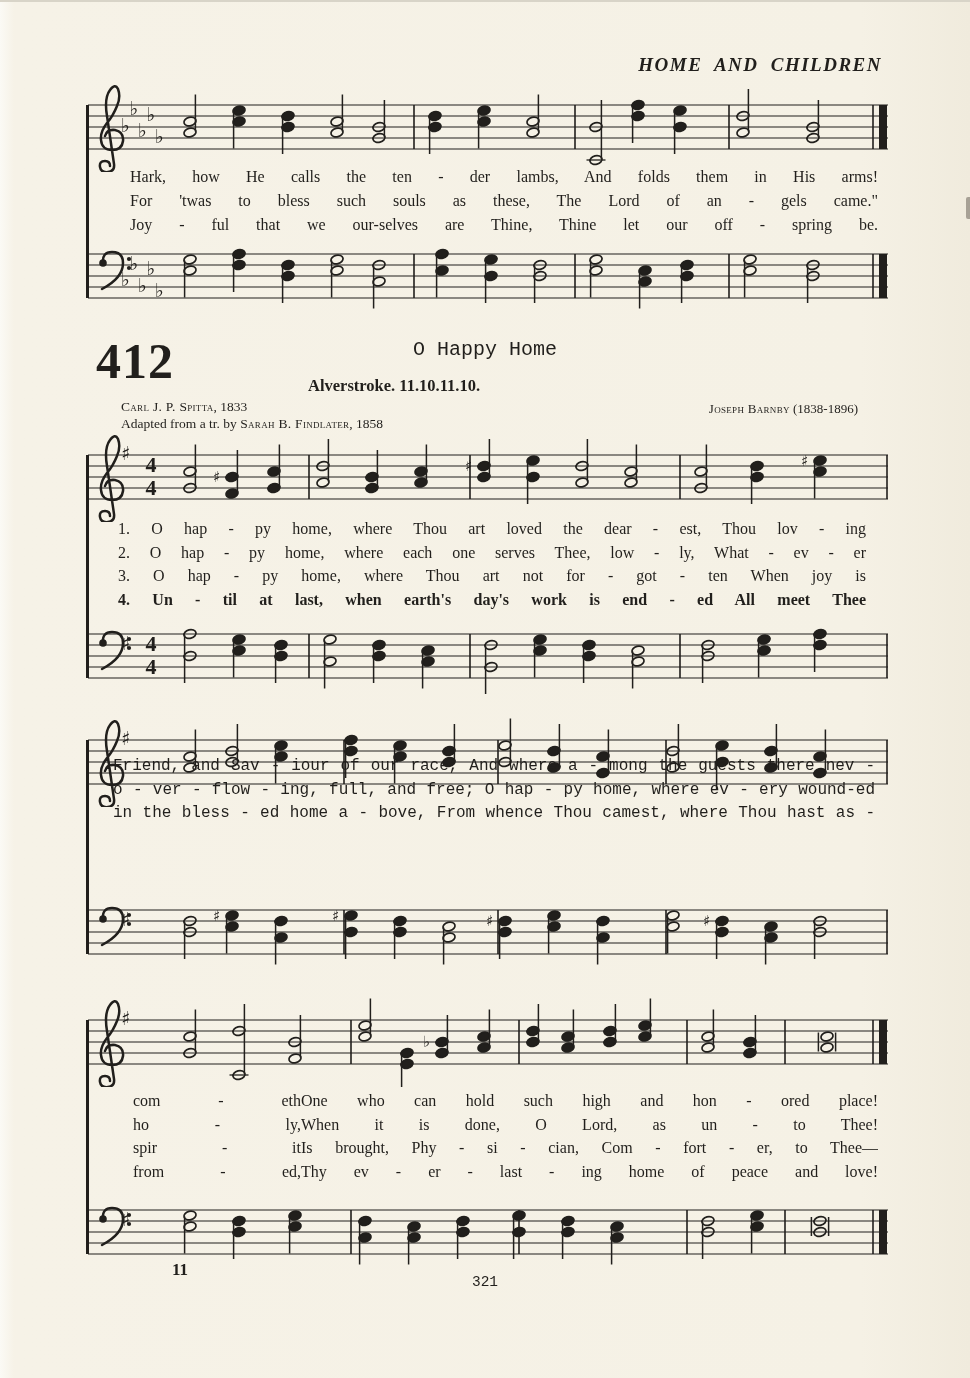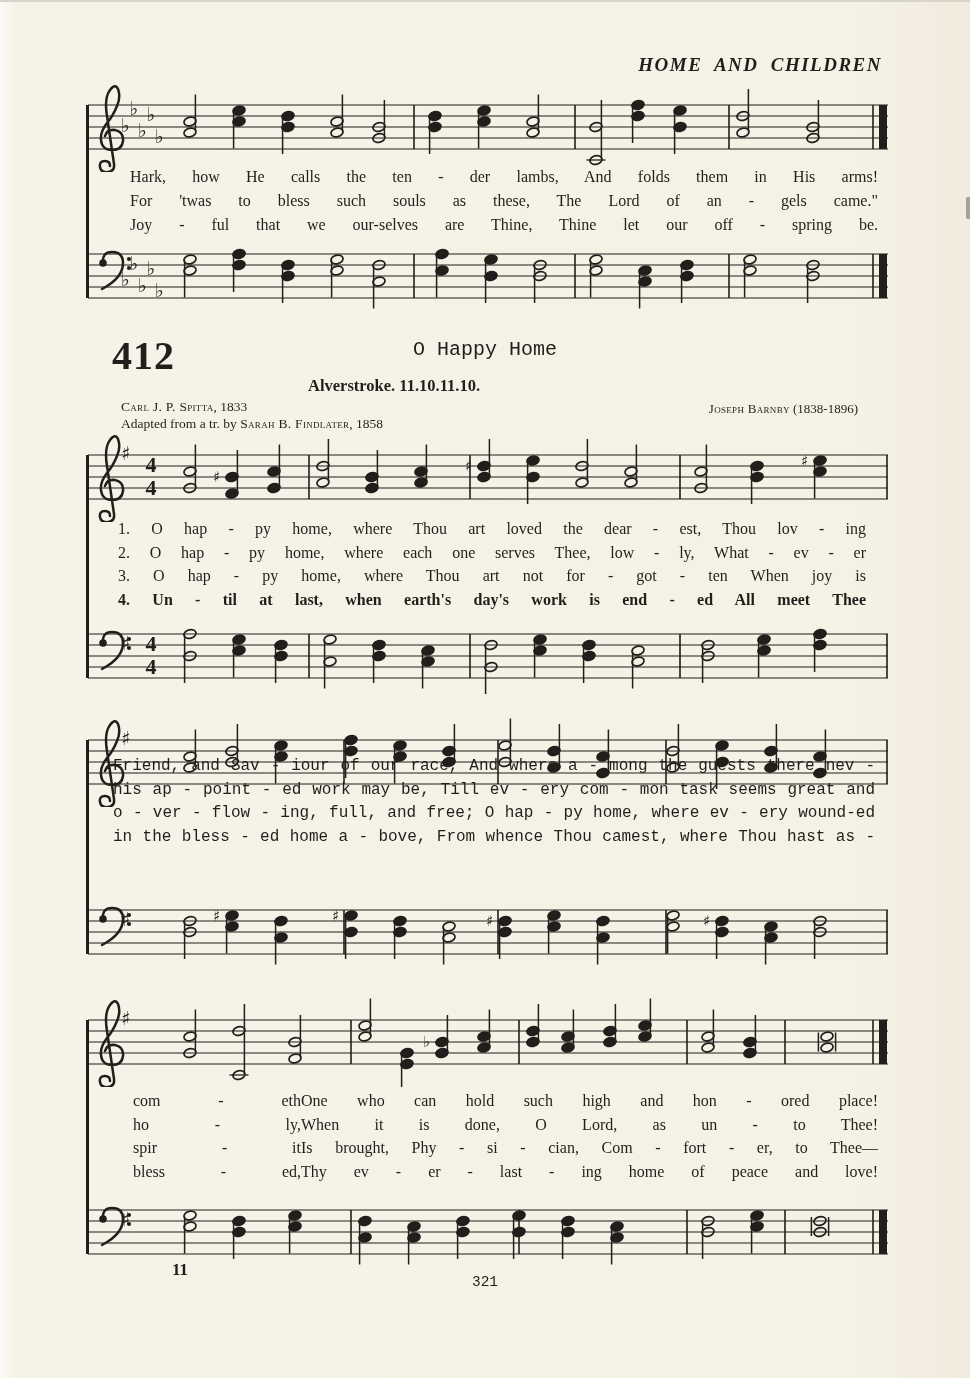--- a/index.html
+++ b/index.html
@@ -16,21 +16,21 @@
   .hdr{
     position:absolute;top:52px;right:88px;
     font-size:19px;font-weight:bold;font-style:italic;
     letter-spacing:1.5px;word-spacing:6px;
   }
   .staff{position:absolute;left:88px;width:802px;height:92px;}
   .staff svg{display:block;}
   .sysline{position:absolute;left:86px;width:3px;background:#211f1c;}
   .lyrblock{position:absolute;font-size:16px;line-height:24px;white-space:nowrap;}
   .jline{text-align:justify;text-align-last:justify;white-space:normal;height:24px;overflow:hidden;}
-  .num412{position:absolute;left:112px;top:330px;font-size:40px;font-weight:bold;letter-spacing:1px;}
+  .num412{position:absolute;left:96px;top:330px;font-size:50px;font-weight:bold;letter-spacing:1px;}
   .title{position:absolute;left:0;top:336px;width:970px;text-align:center;font-size:20px;font-family:Liberation Mono, monospace;}
   .subtitle{position:absolute;left:0;top:374px;width:788px;text-align:center;font-size:16.5px;font-weight:bold;}
   .credL{position:absolute;left:121px;top:396px;font-size:13.5px;line-height:17px;}
   .credR{position:absolute;right:112px;top:399px;font-size:13px;}
   .sc{font-variant:small-caps;letter-spacing:0.3px;}
   .endrow{display:flex;height:23.5px;}
   .endrow .lft{width:168px;flex:none;text-align:justify;text-align-last:justify;overflow:hidden;}
   .endrow .rgt{flex:1;text-align:justify;text-align-last:justify;overflow:hidden;}
   .f11{position:absolute;left:172px;top:1258px;font-size:17px;font-weight:bold;}
   .f321{position:absolute;left:0;top:1272px;width:970px;text-align:center;font-size:14.5px;font-family:Liberation Mono, monospace;}
@@ -362,21 +362,20 @@
         <ellipse cx="683" cy="36" rx="6.1" ry="4.3" transform="rotate(-14 683 36)" fill="#211f1c" stroke="#211f1c" stroke-width="1.7"></ellipse>
         <ellipse cx="683" cy="52.5" rx="6.1" ry="4.3" transform="rotate(-14 683 52.5)" fill="#211f1c" stroke="#211f1c" stroke-width="1.7"></ellipse>
         <line x1="688.4" y1="51.5" x2="688.4" y2="9" stroke="#211f1c" stroke-width="1.5"></line>
         <ellipse cx="732" cy="41.5" rx="6.1" ry="4.3" transform="rotate(-14 732 41.5)" fill="#211f1c" stroke="#211f1c" stroke-width="1.7"></ellipse>
         <ellipse cx="732" cy="58" rx="6.1" ry="4.3" transform="rotate(-14 732 58)" fill="#211f1c" stroke="#211f1c" stroke-width="1.7"></ellipse>
         <line x1="737.4" y1="57" x2="737.4" y2="14.5" stroke="#211f1c" stroke-width="1.5"></line>
       </svg>
     </div>
   <div class="lyrblock" style="left:113px;top:753px;width:762px;line-height:23.5px;font-family:Liberation Mono, monospace;">
     <div class="jline" style="height:23.5px;">Friend, and Sav - iour of our race, And where a - mong the guests there nev - er</div>
-    <div class="jline" style="height:23.5px;">his ap - point - ed work may be, Till ev - ery com - mon task seems great and</div>
     <div class="jline" style="height:23.5px;">o - ver - flow - ing, full, and free; O hap - py home, where ev - ery wound-ed</div>
     <div class="jline" style="height:23.5px;">in the bless - ed home a - bove, From whence Thou camest, where Thou hast as -</div>
   </div>
   <div class="staff" style="top:883px;">
       <svg width="802" height="92" viewBox="0 0 802 92">
         <line x1="0" y1="25" x2="800" y2="25" stroke="#211f1c" stroke-width="1.15"></line>
         <line x1="0" y1="36" x2="800" y2="36" stroke="#211f1c" stroke-width="1.15"></line>
         <line x1="0" y1="47" x2="800" y2="47" stroke="#211f1c" stroke-width="1.15"></line>
         <line x1="0" y1="58" x2="800" y2="58" stroke="#211f1c" stroke-width="1.15"></line>
         <line x1="0" y1="69" x2="800" y2="69" stroke="#211f1c" stroke-width="1.15"></line>
@@ -507,21 +506,21 @@
     </div>
     <div class="endrow">
       <span class="lft">ho - ly,</span>
       <span class="rgt">When it is done, O Lord, as un - to Thee!</span>
     </div>
     <div class="endrow">
       <span class="lft">spir - it</span>
       <span class="rgt">Is brought, Phy - si - cian, Com - fort - er, to Thee—</span>
     </div>
     <div class="endrow">
-      <span class="lft">bless - ed,</span>
+      <span class="lft">from - ed,</span>
       <span class="rgt">Thy ev - er - last - ing home of peace and love!</span>
     </div>
   </div>
   <div class="staff" style="top:1183px;">
       <svg width="802" height="92" viewBox="0 0 802 92">
         <line x1="0" y1="25" x2="800" y2="25" stroke="#211f1c" stroke-width="1.15"></line>
         <line x1="0" y1="36" x2="800" y2="36" stroke="#211f1c" stroke-width="1.15"></line>
         <line x1="0" y1="47" x2="800" y2="47" stroke="#211f1c" stroke-width="1.15"></line>
         <line x1="0" y1="58" x2="800" y2="58" stroke="#211f1c" stroke-width="1.15"></line>
         <line x1="0" y1="69" x2="800" y2="69" stroke="#211f1c" stroke-width="1.15"></line>

